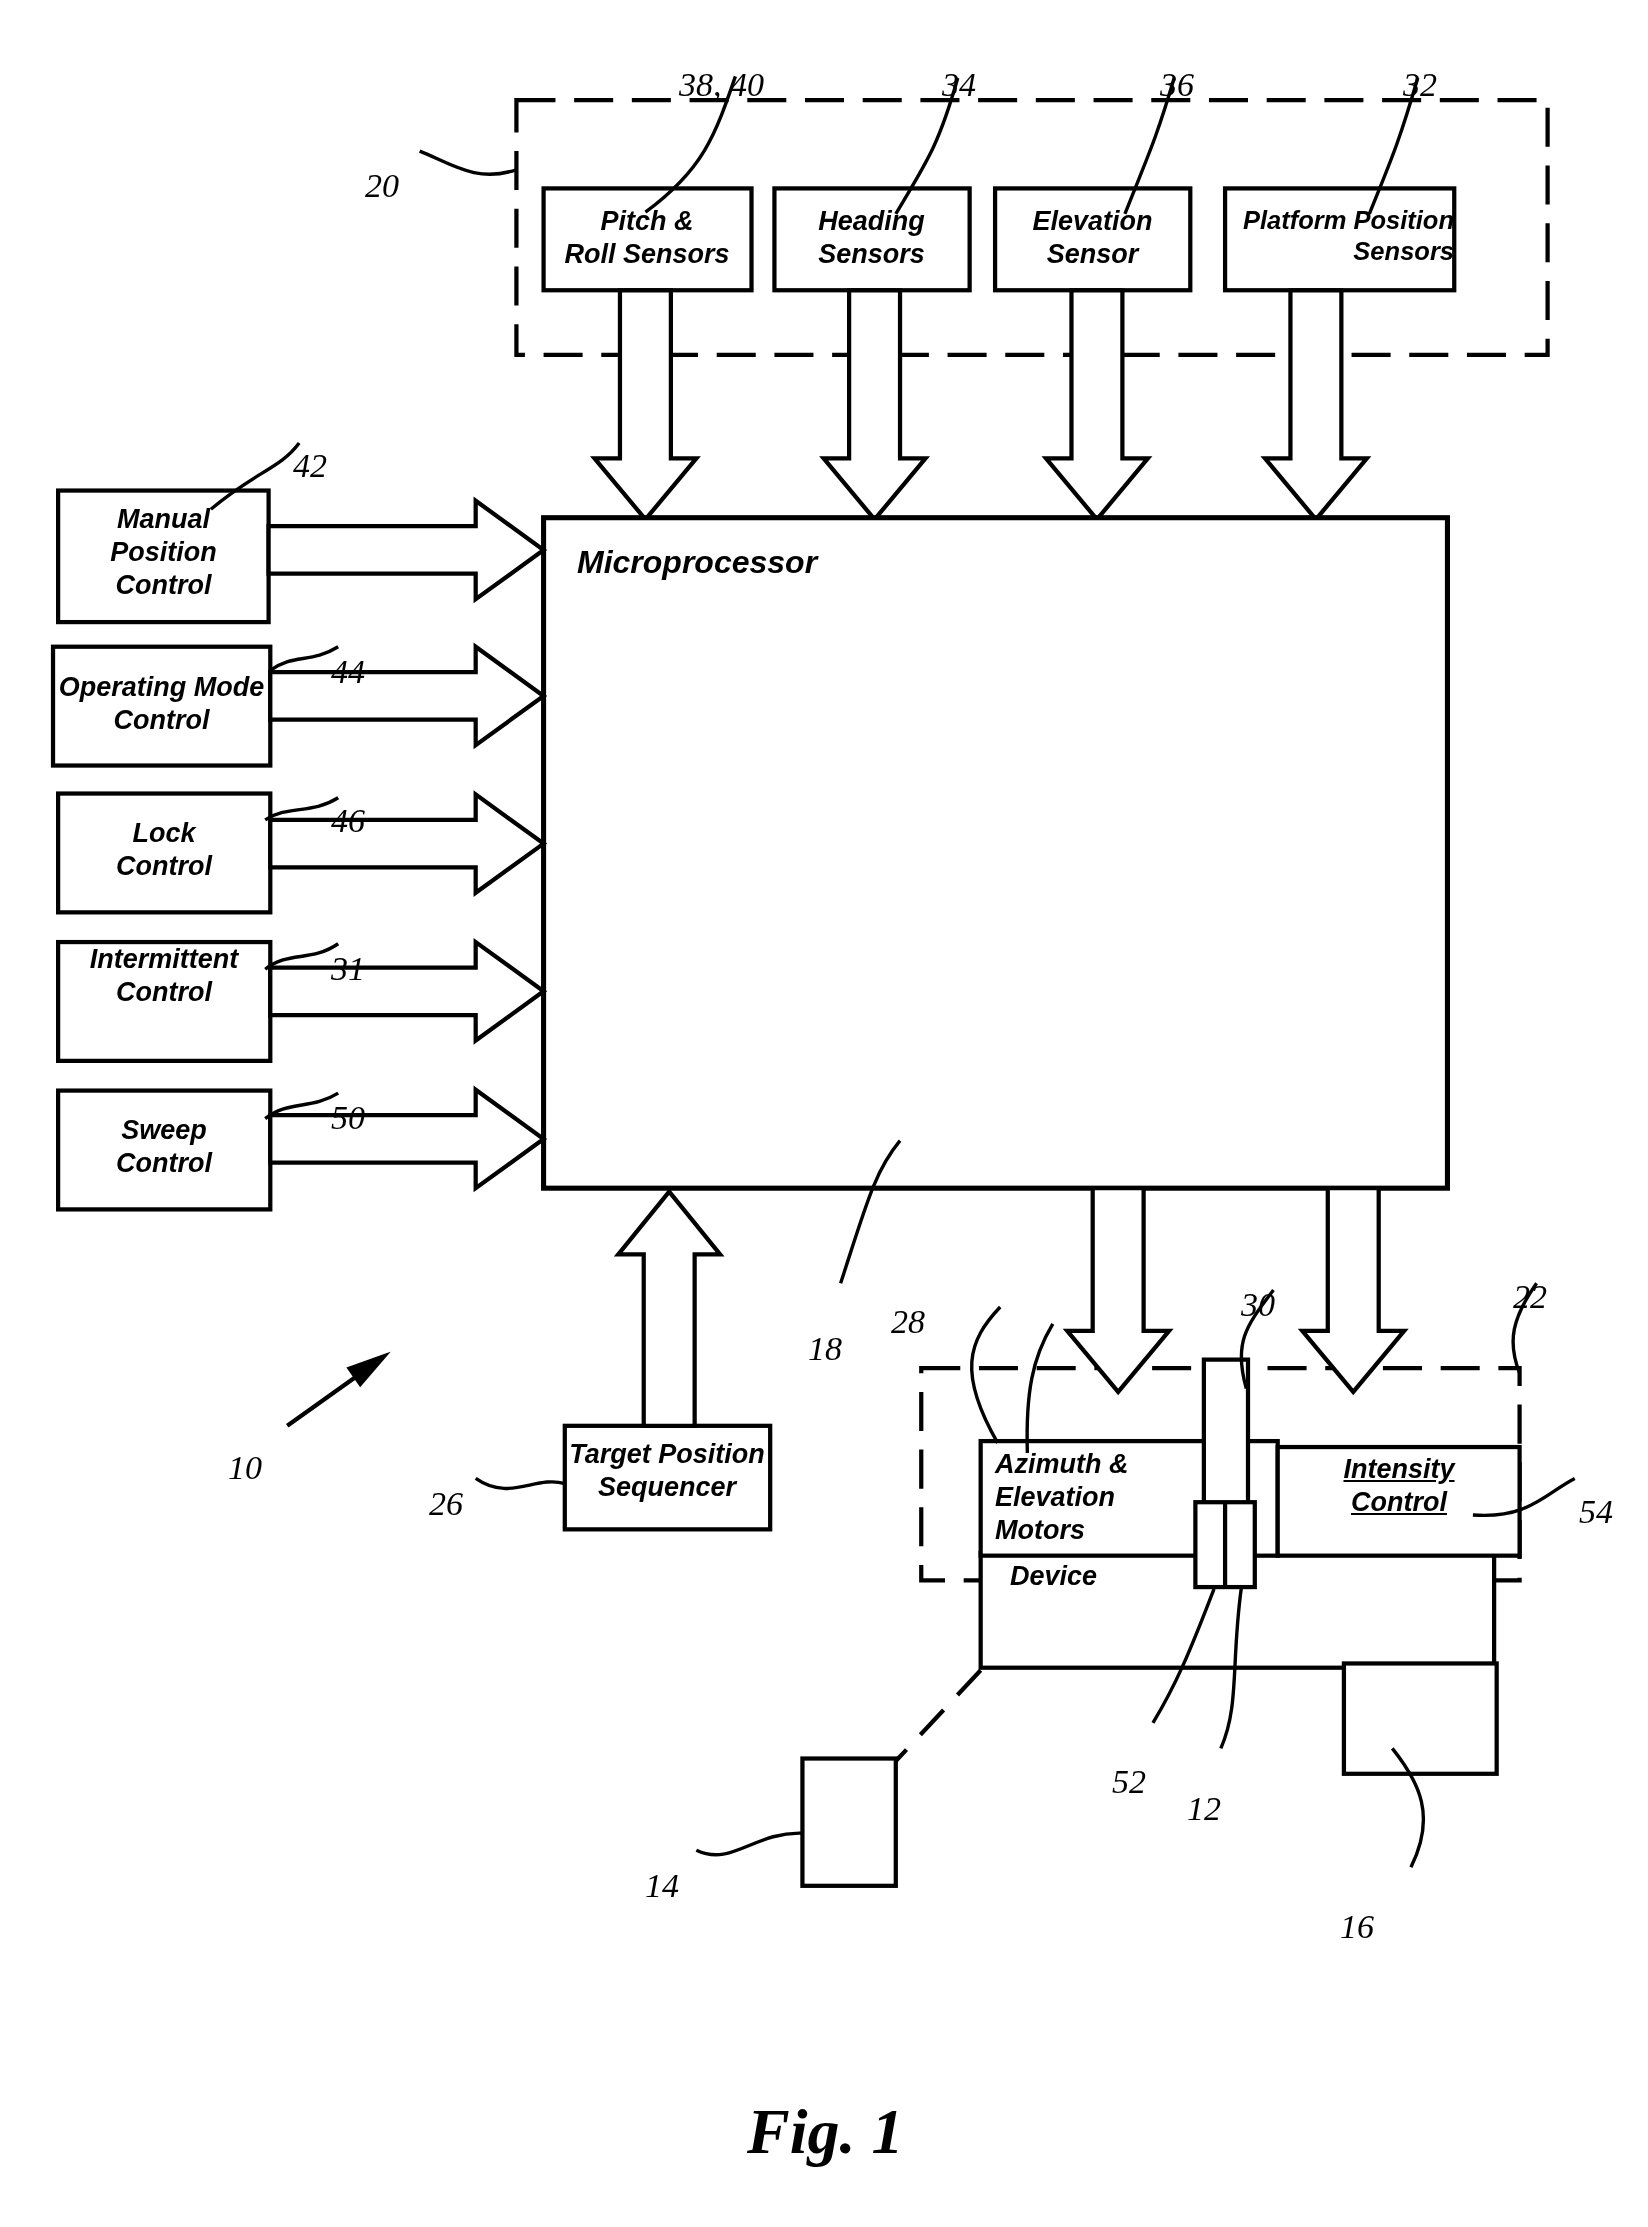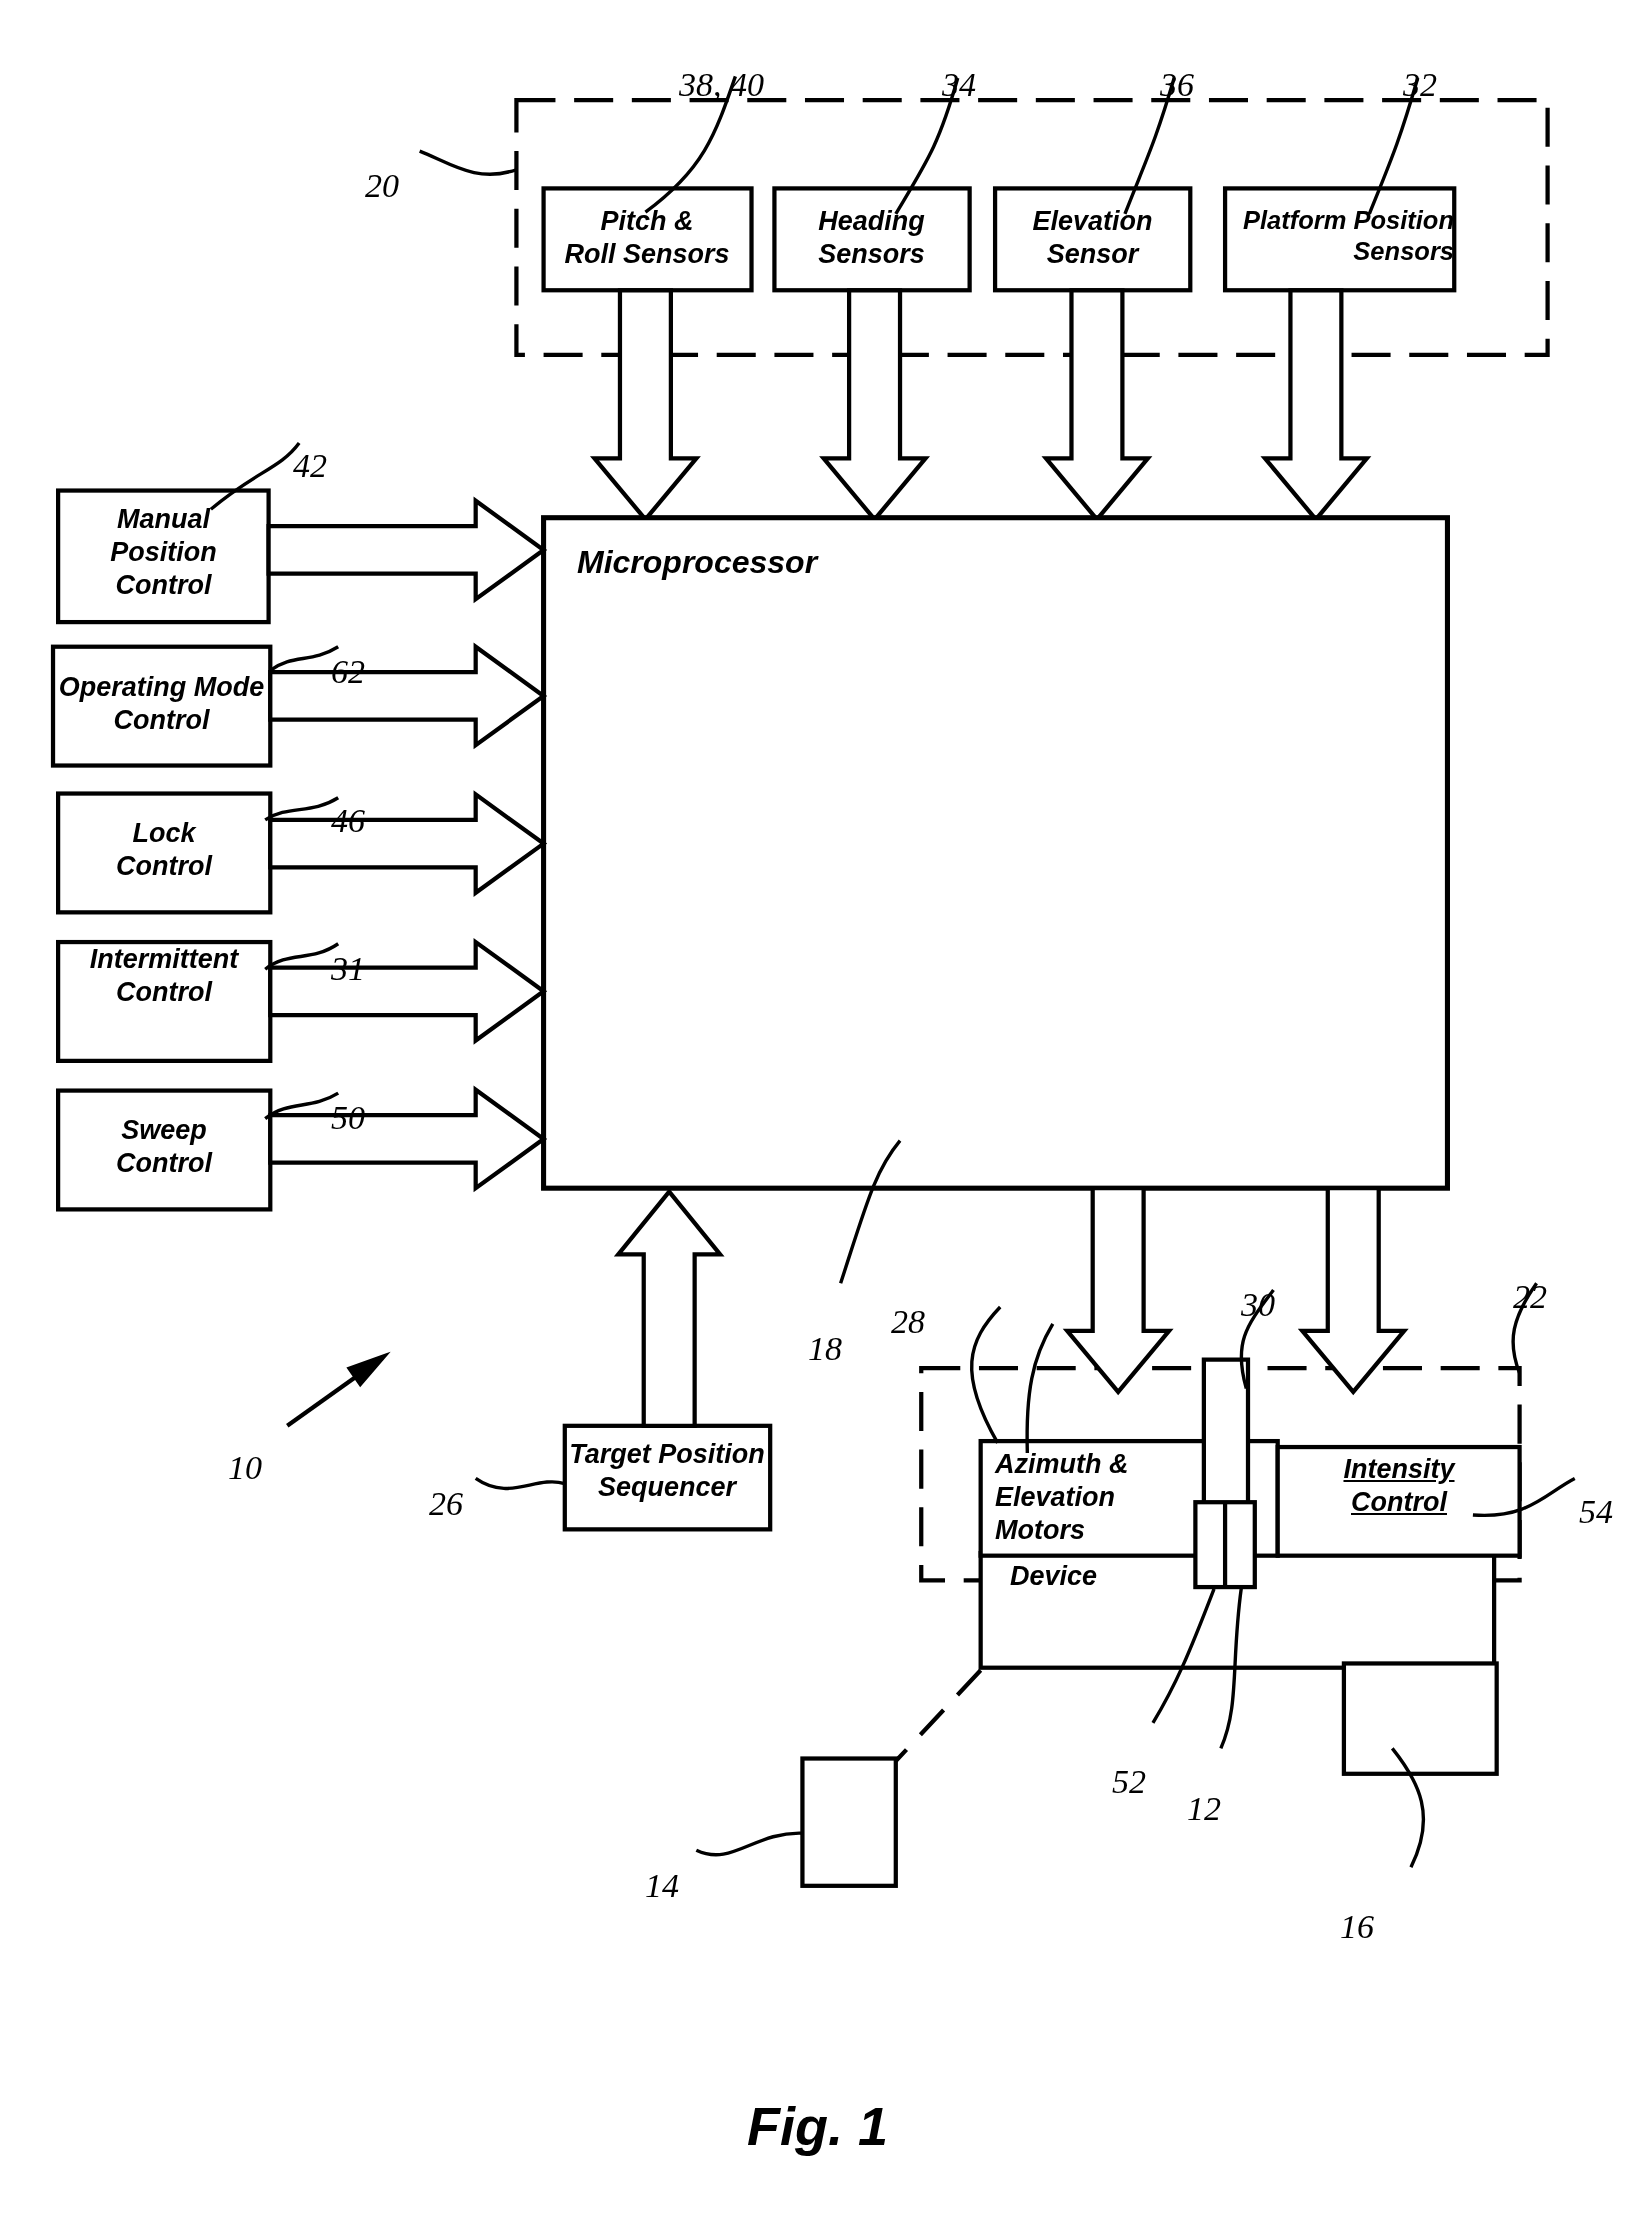--- a/index.html
+++ b/index.html
@@ -53,21 +53,21 @@
     font-style: italic;
     font-weight: 700;
     color: #000000;
     white-space: nowrap;
   }
   .f30 { font-size: 25.5px; text-align: right; }
   .f32 { font-size: 27px; }
   .f34 { font-size: 27px; text-decoration: underline; }
   .f38 { font-size: 32px; }
   .f40 { font-size: 34px; }
-  .f64 { font-size: 54px; }
+  .f64 { font-size: 64px; font-family: Liberation Serif, serif; }
 </style>
 </head>
 <body>
 
 <div id="sheet">
 
   <svg class="layer" viewBox="0 0 1942 2624">
 
     <rect x="608" y="118" width="1215" height="300" fill="none" stroke="#000" stroke-width="5" stroke-dasharray="46,22"></rect>
 
@@ -200,21 +200,21 @@
   <div class="boxlabel f32" style="left:53px; top:671px; width:217px;">Operating Mode
 Control</div>
   <div class="boxlabel f32" style="left:58px; top:817px; width:212px;">Lock
 Control</div>
   <div class="boxlabel f32" style="left:58px; top:943px; width:212px;">Intermittent
 Control</div>
   <div class="boxlabel f32" style="left:58px; top:1114px; width:212px;">Sweep
 Control</div>
 
   <div class="refnum f40" style="left:293px; top:407px;">42</div>
-  <div class="refnum f40" style="left:331px; top:613px;">62</div>
+  <div class="refnum f40" style="left:331px; top:613px;">44</div>
   <div class="refnum f40" style="left:331px; top:762px;">46</div>
   <div class="refnum f40" style="left:331px; top:910px;">31</div>
   <div class="refnum f40" style="left:331px; top:1059px;">50</div>
 
   <div class="boxlabel f38" style="left:577px; top:543px; width:357px; text-align:left;">Microprocessor</div>
   <div class="refnum f40" style="left:808px; top:1290px;">18</div>
 
   <div class="boxlabel f32" style="left:560px; top:1438px; width:214px;">Target Position
 Sequencer</div>
   <div class="refnum f40" style="left:429px; top:1445px;">26</div>

